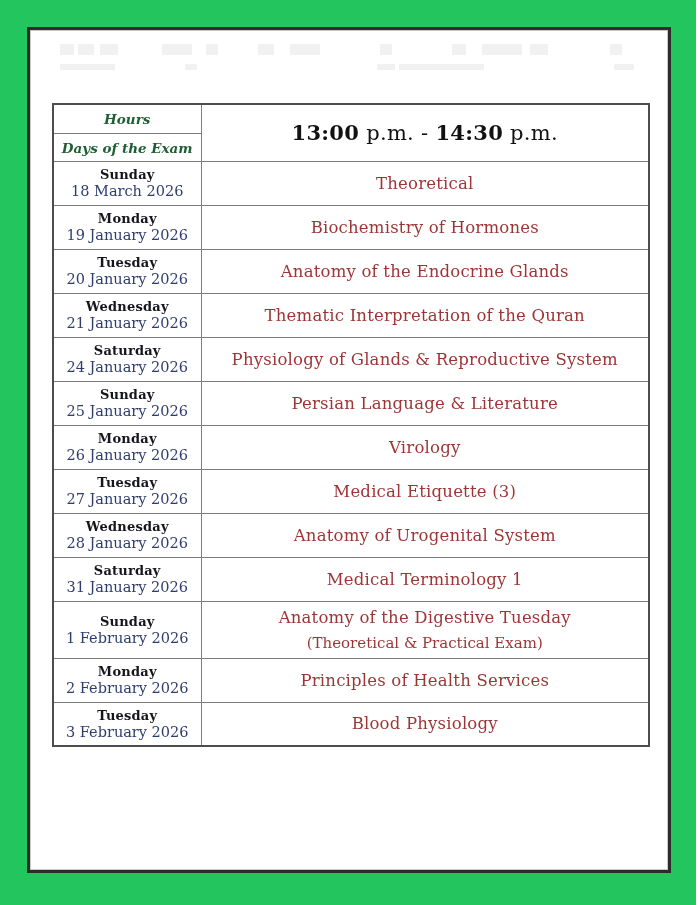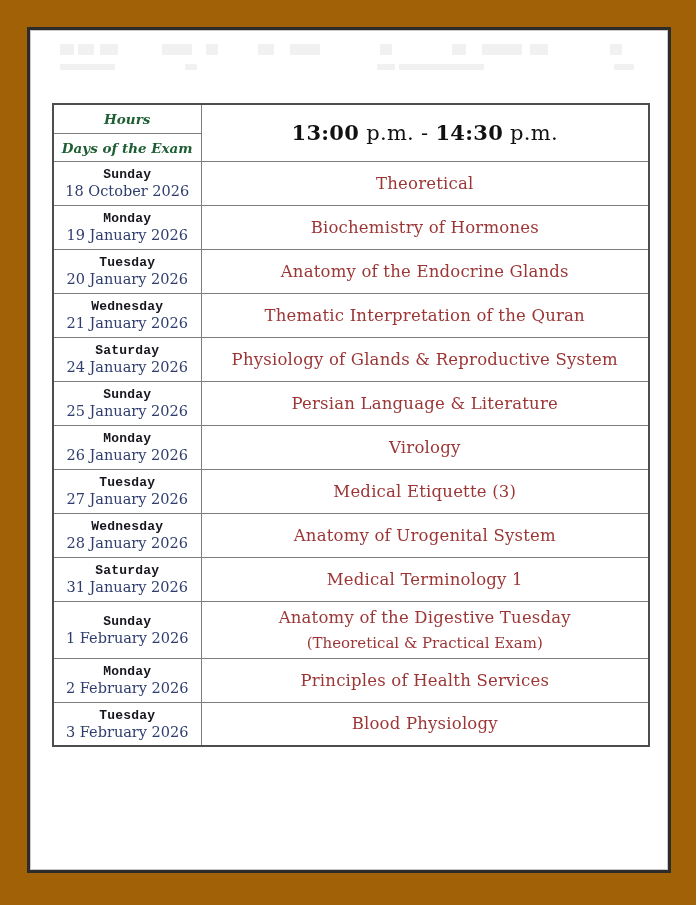--- a/index.html
+++ b/index.html
@@ -2,21 +2,21 @@
 <html style="--subject: #9c3636; --date: #2e3d6e; --day: #15151e; --header-green: #1e5e33; --time: #111111;"><head>
 <meta charset="utf-8">
 <style>
   * { margin: 0; padding: 0; box-sizing: border-box; }
   html, body {
     width: 700px; height: 905px;
     background: #ffffff;
     font-family: "DejaVu Serif", "Liberation Serif", serif;
     overflow: hidden;
   }
-  .page { position: relative; width: 696px; height: 905px; background: #a16207; }
+  .page { position: relative; width: 696px; height: 905px; background: #22c55e; }
 
   .frame {
     position: absolute; left: 27px; top: 27px;
     width: 644px; height: 846px;
     border: 3px solid #2c2c2c;
     background: #fff;
     box-shadow: inset 1px 1px 0 0 #c9c9c9, inset -1px -1px 0 0 #c9c9c9;
   }
 
   
@@ -58,21 +58,20 @@
   .time-cell .t-bold { font-weight: bold; }
 
   tr.data-row td { height: 44px; }
   tr.data-row.tall td { height: 57px; }
 
   .day {
     font-weight: bold;
     font-size: 13px;
     color: var(--day, #15151e);
     letter-spacing: 0.2px;
-    font-family: Liberation Mono, monospace;
   }
   .date {
     font-size: 14.5px;
     color: var(--date, #2e3d6e);
     margin-top: 1px;
   }
   .subject {
     font-size: 16.5px;
     color: var(--subject, #9c3636);
     letter-spacing: 0.2px;
@@ -130,21 +129,21 @@
         <tr class="hdr-row2">
           <th class="days-cell">
             <span>Days of the Exam</span>
           </th>
         </tr>
       </thead>
       <tbody id="rows">
   <tr class="data-row">
     <td class="day-cell">
       <div class="day">Sunday</div>
-      <div class="date">18 October 2026</div>
+      <div class="date">18 March 2026</div>
     </td>
     <td class="subject-cell">
       <div class="subject">Theoretical</div>
 
     </td>
   </tr>
 
   <tr class="data-row">
     <td class="day-cell">
       <div class="day">Monday</div>

